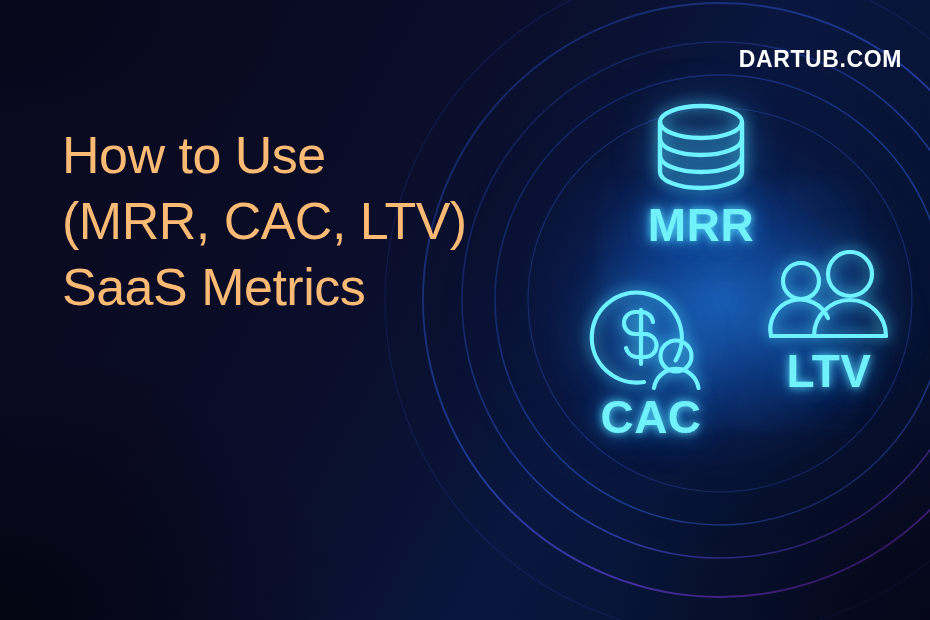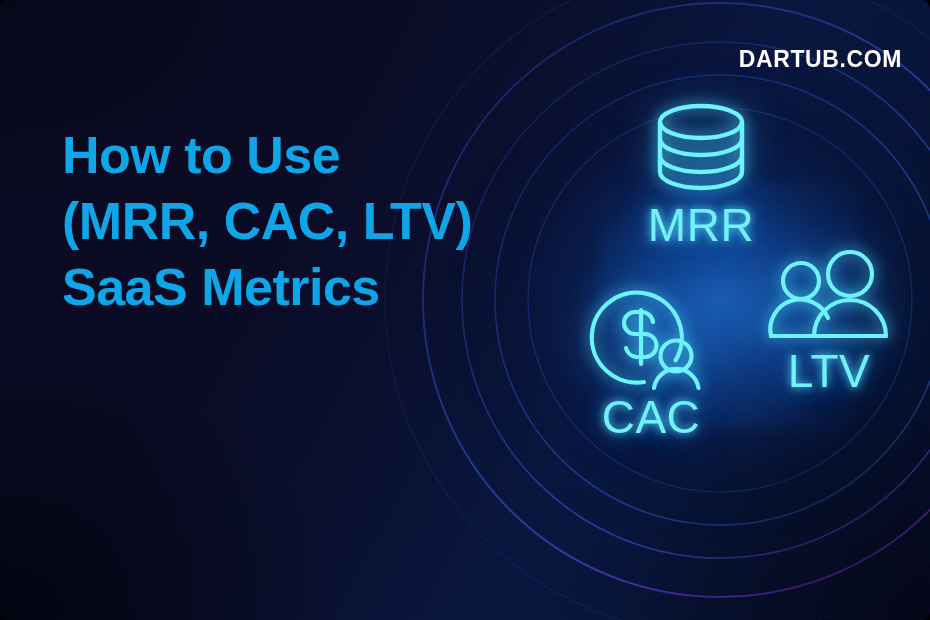--- a/index.html
+++ b/index.html
@@ -7,21 +7,20 @@
     padding: 0;
     background: #000;
   }
   #stage {
     position: relative;
     width: 930px;
     height: 620px;
     overflow: hidden;
     font-family: "Liberation Sans", sans-serif;
     background: #070a20;
-    border-radius: 9px;
   }
 
   
   .bg-base {
     position: absolute;
     inset: 0;
     background:
       linear-gradient(118deg,
         #0a0a22 0%,
         #0a0b24 28%,
@@ -70,23 +69,23 @@
   }
 
   
   .title-block {
     position: absolute;
     left: 62px;
     top: 122px;
     width: 460px;
   }
   .title-line {
-    color: #0ea5e9;
+    color: #fdba74;
     font-size: 52px;
-    font-weight: 700;
+    font-weight: 400;
     line-height: 66px;
     letter-spacing: -0.5px;
     white-space: nowrap;
   }
 
   
   .logo {
     position: absolute;
     right: 28px;
     top: 46px;
@@ -103,21 +102,21 @@
   }
   .metric-icon {
     display: block;
     margin: 0 auto;
     filter: drop-shadow(0 0 7px rgba(80,225,255,0.85))
             drop-shadow(0 0 18px rgba(40,160,255,0.55));
   }
   .metric-label {
     display: block;
     font-size: 46px;
-    font-weight: 400;
+    font-weight: 700;
     letter-spacing: 0.5px;
     line-height: 1;
     color: #72f3fb;
     text-shadow:
       0 0 8px rgba(90,230,255,0.95),
       0 0 20px rgba(50,170,255,0.75),
       0 0 38px rgba(30,120,230,0.5);
   }
   #metric-mrr { left: 596px; top: 100px; width: 210px; }
   #metric-mrr .metric-label { margin-top: 6px; }

